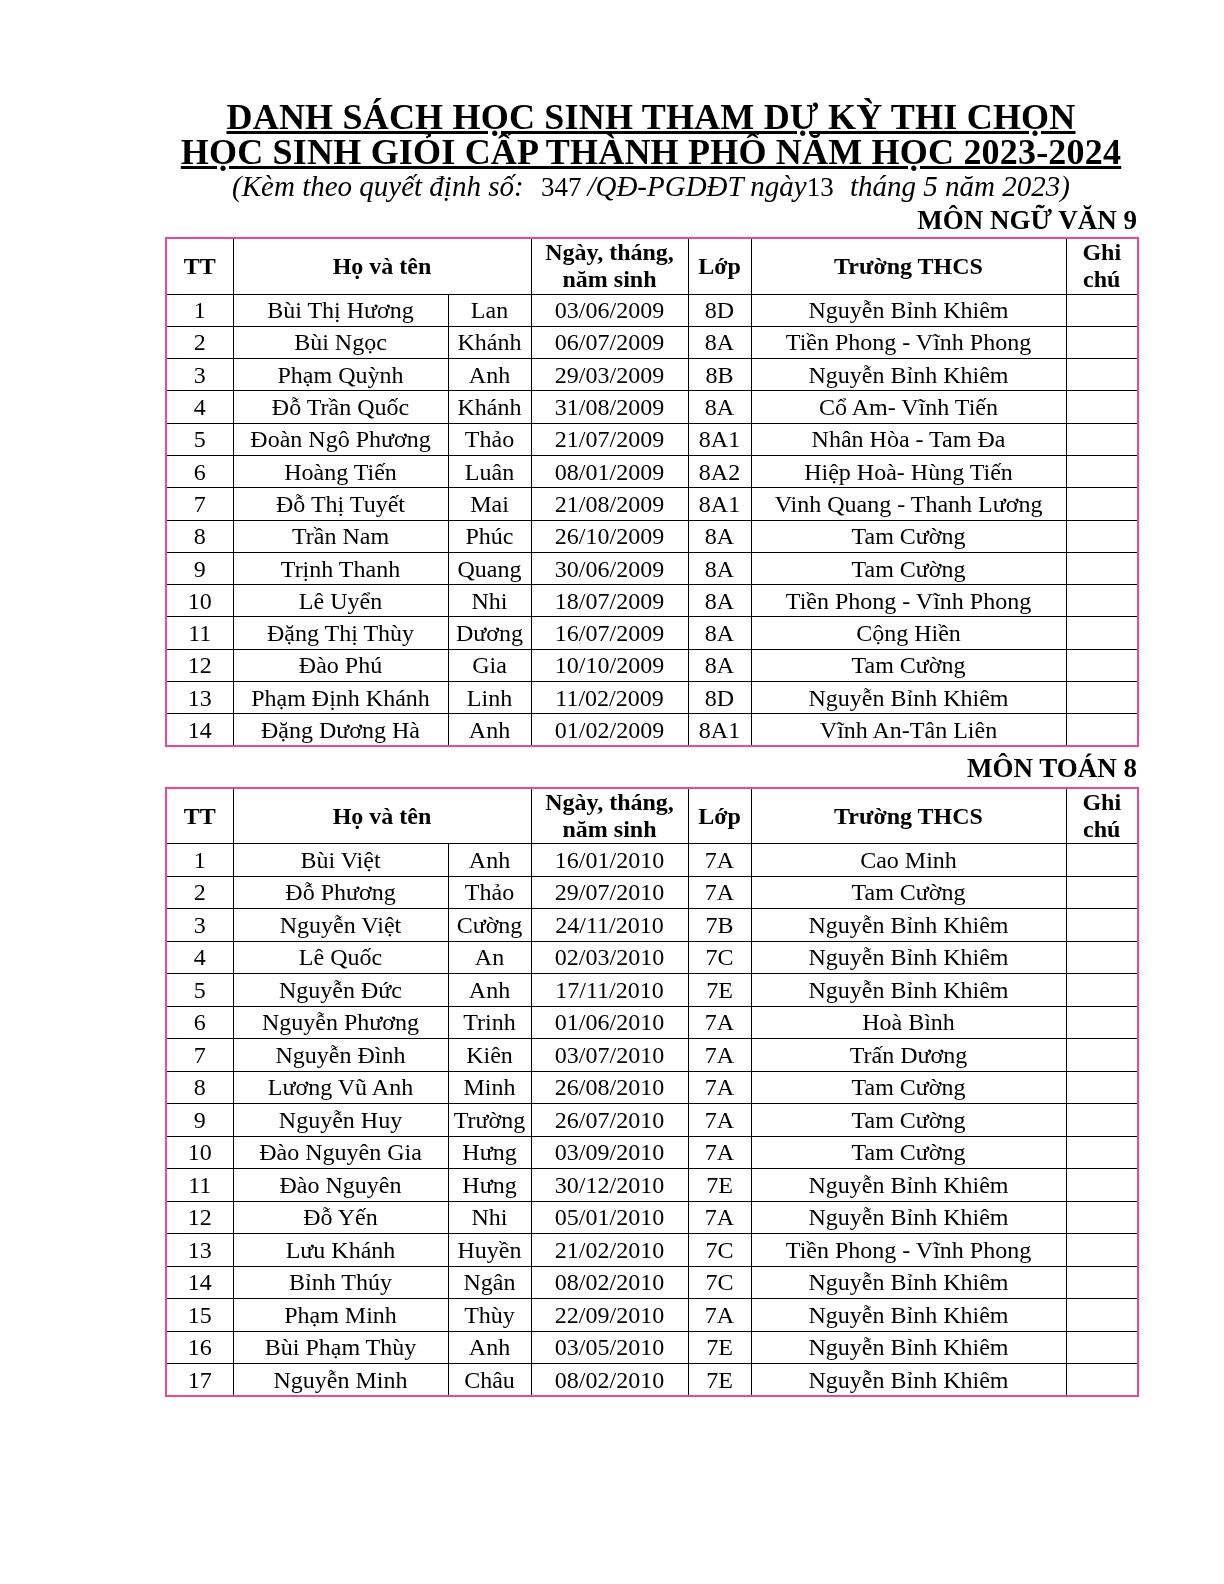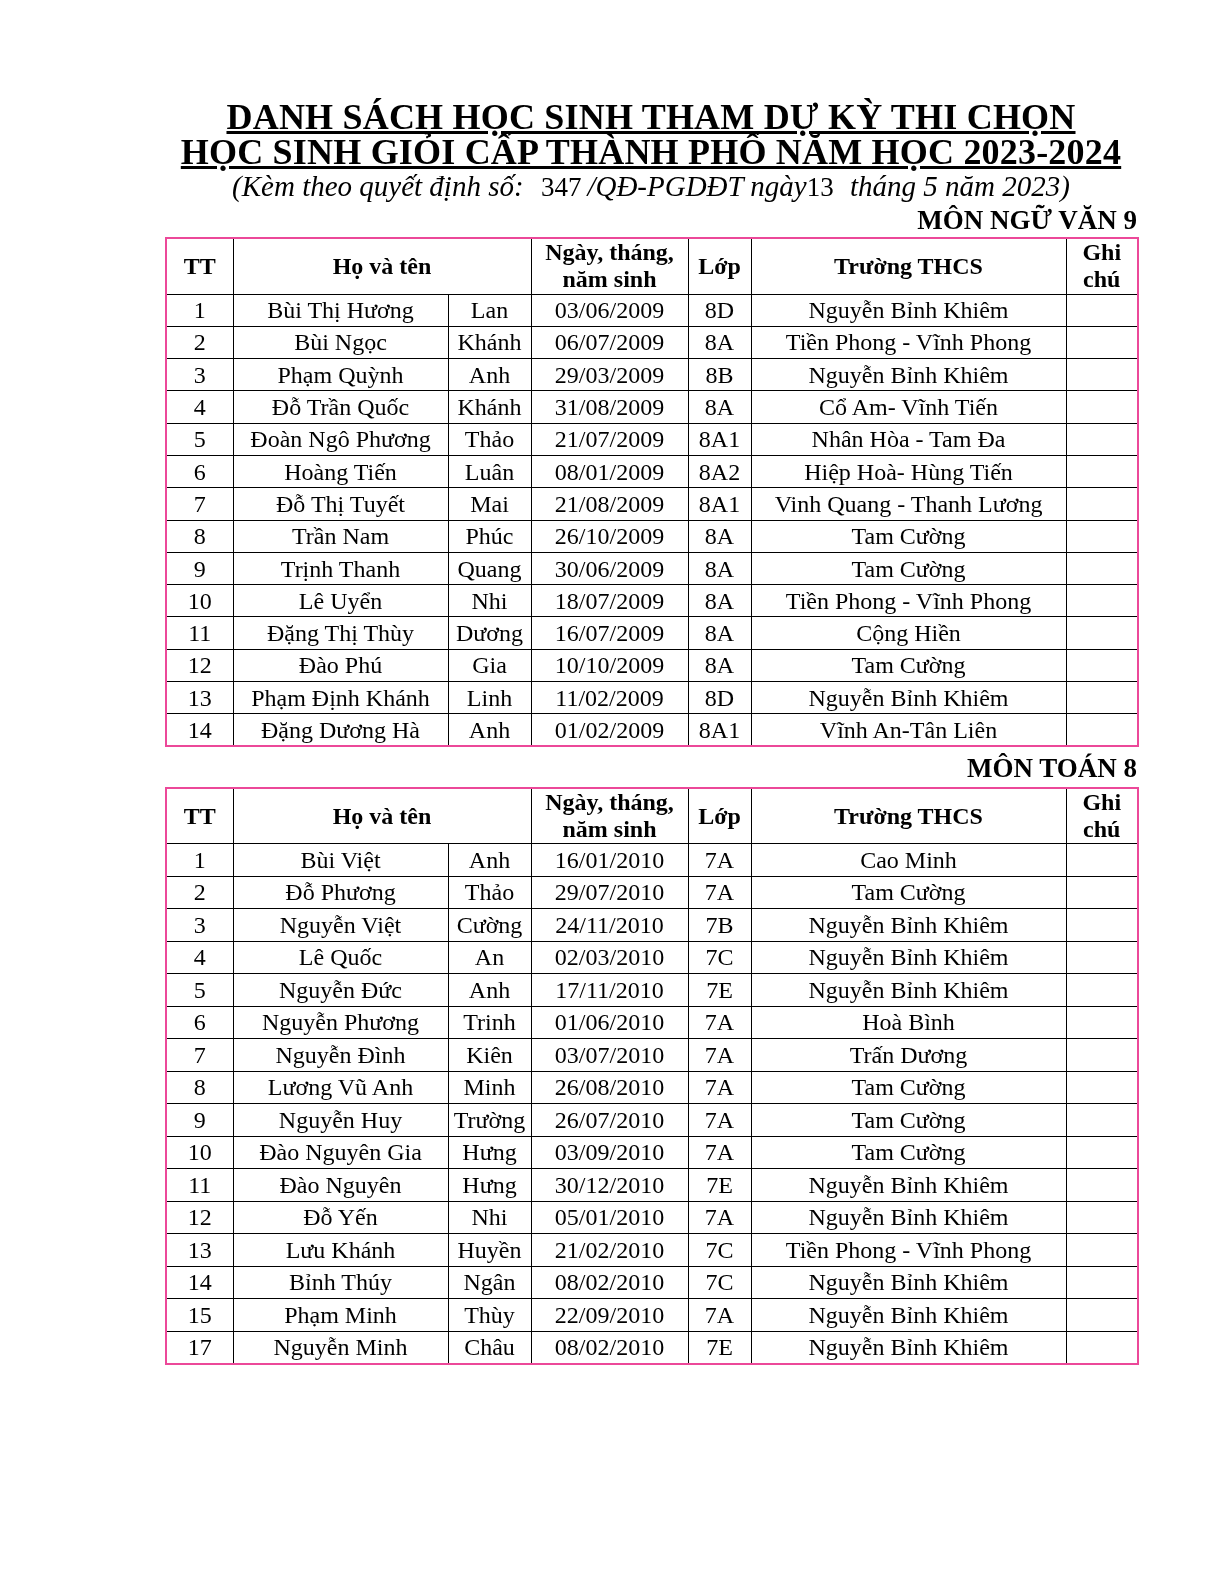--- a/index.html
+++ b/index.html
@@ -404,20 +404,29 @@
           <tr>
             <td class="c-tt">15</td>
             <td class="c-name">Phạm Minh</td>
             <td class="c-given">Thùy</td>
             <td class="c-dob">22/09/2010</td>
             <td class="c-class">7A</td>
             <td class="c-school">Nguyễn Bỉnh Khiêm</td>
             <td class="c-note"></td>
           </tr>
           <tr>
+            <td class="c-tt">16</td>
+            <td class="c-name">Bùi Phạm Thùy</td>
+            <td class="c-given">Anh</td>
+            <td class="c-dob">03/05/2010</td>
+            <td class="c-class">7E</td>
+            <td class="c-school">Nguyễn Bỉnh Khiêm</td>
+            <td class="c-note"></td>
+          </tr>
+          <tr>
             <td class="c-tt">17</td>
             <td class="c-name">Nguyễn Minh</td>
             <td class="c-given">Châu</td>
             <td class="c-dob">08/02/2010</td>
             <td class="c-class">7E</td>
             <td class="c-school">Nguyễn Bỉnh Khiêm</td>
             <td class="c-note"></td>
           </tr>
         </tbody>
     </table>

